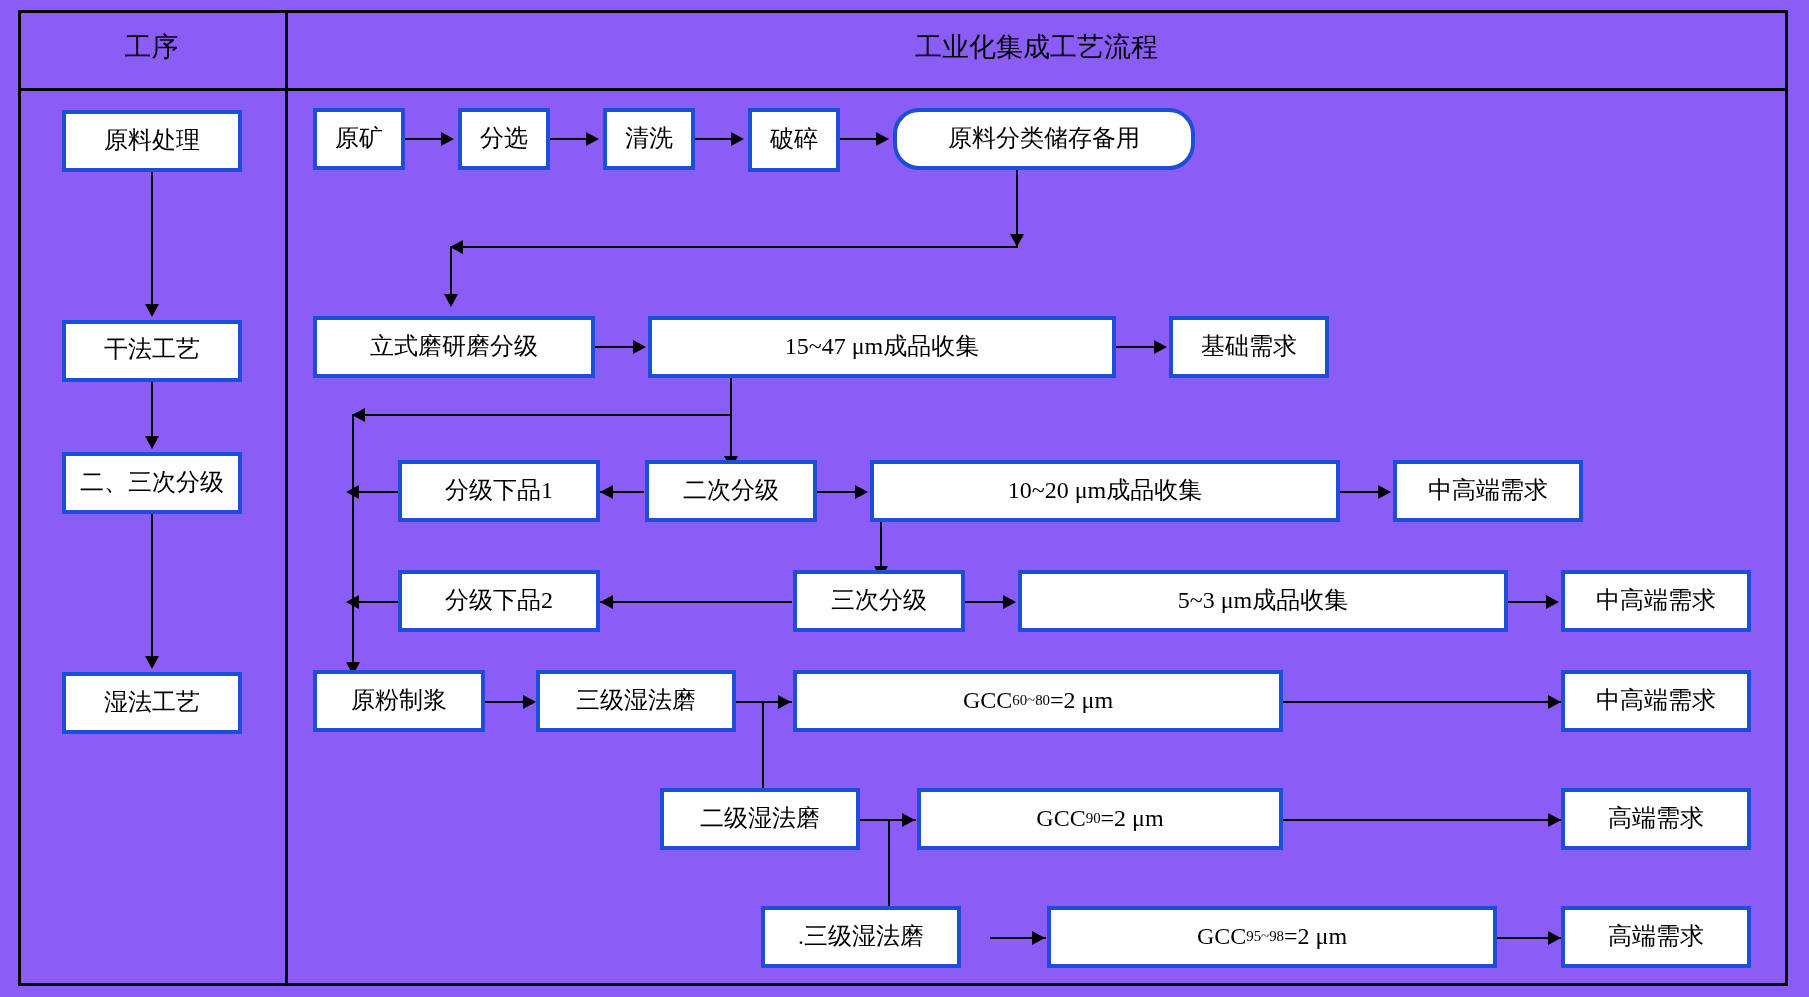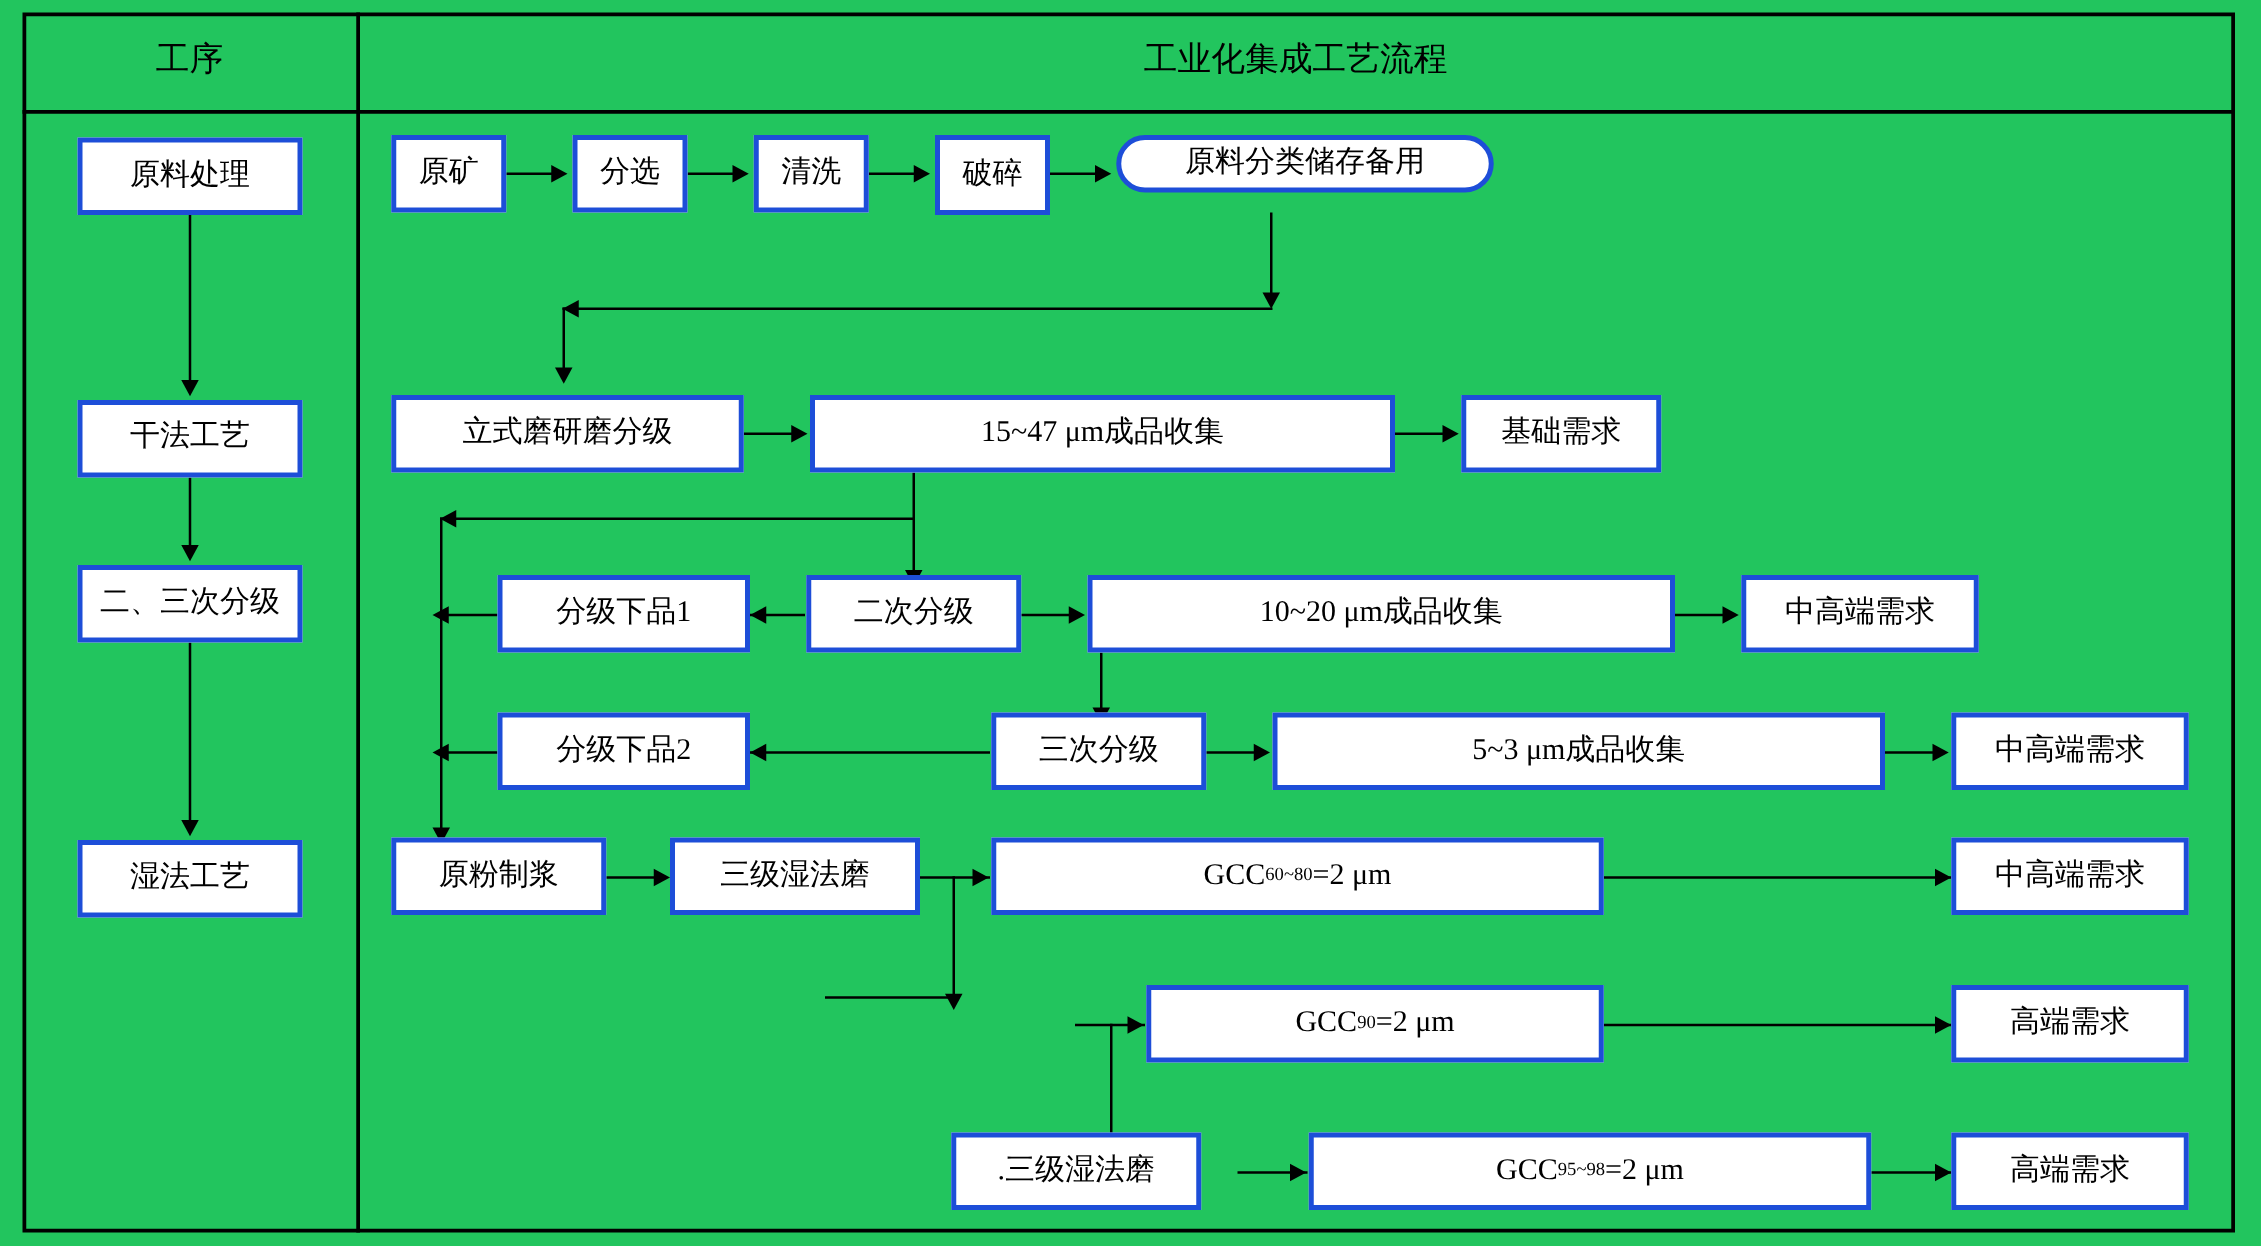--- a/index.html
+++ b/index.html
@@ -8,21 +8,21 @@
     background: #ffffff;
   }
   body {
     font-family: "Liberation Serif", "DejaVu Serif", serif;
     color: #000000;
   }
   #root {
     position: relative;
     width: 1809px;
     height: 997px;
-    background: #22c55e;
+    background: #8b5cf6;
     overflow: hidden;
   }
   
   .frame {
     position: absolute;
     left: 18px;
     top: 10px;
     width: 1770px;
     height: 976px;
     border: 3px solid #000;
@@ -124,21 +124,21 @@
   <div class="ar r" style="left:586px; top:132px;"></div>
 
   <div class="node" style="left:603px; top:108px; width:92px; height:62px;">清洗</div>
   <div class="ln h" style="left:695px; top:138px; width:38px;"></div>
   <div class="ar r" style="left:731px; top:132px;"></div>
 
   <div class="node" style="left:748px; top:108px; width:92px; height:64px;">破碎</div>
   <div class="ln h" style="left:840px; top:138px; width:38px;"></div>
   <div class="ar r" style="left:876px; top:132px;"></div>
 
-  <div class="node" style="left:893px; top:108px; width:302px; height:46px;border-radius:26px;">原料分类储存备用</div>
+  <div class="node" style="left:893px; top:108px; width:302px; height:62px;border-radius:26px;">原料分类储存备用</div>
 
   <div class="ln v" style="left:1016px; top:170px; height:66px;"></div>
   <div class="ar d" style="left:1010px; top:234px;"></div>
   <div class="ln h" style="left:450px; top:246px; width:568px;"></div>
   <div class="ar l" style="left:450px; top:240px;"></div>
   <div class="ln v" style="left:450px; top:246px; height:50px;"></div>
   <div class="ar d" style="left:444px; top:294px;"></div>
 
   <div class="node" style="left:313px; top:316px; width:282px; height:62px;">立式磨研磨分级</div>
   <div class="ln h" style="left:595px; top:346px; width:40px;"></div>
@@ -210,20 +210,21 @@
   </div>
   <div class="ln h" style="left:1283px; top:701px; width:278px;"></div>
   <div class="ar r" style="left:1548px; top:695px;"></div>
 
   <div class="node" style="left:1561px; top:670px; width:190px; height:62px;">中高端需求</div>
 
   <div class="ln v" style="left:762px; top:701px; height:96px;"></div>
   <div class="ar d" style="left:756px; top:795px;"></div>
   <div class="ln h" style="left:660px; top:797px; width:104px;"></div>
 
+  <div class="node" style="left:660px; top:788px; width:200px; height:62px;">二级湿法磨</div>
   <div class="ln h" style="left:860px; top:819px; width:56px;"></div>
   <div class="ar r" style="left:902px; top:813px;"></div>
 
   <div class="node" style="left:917px; top:788px; width:366px; height:62px;">
     <span>GCC</span>
       <sub>90</sub>
       <span>=2 μm</span>
   </div>
   <div class="ln h" style="left:1283px; top:819px; width:278px;"></div>
   <div class="ar r" style="left:1548px; top:813px;"></div>

